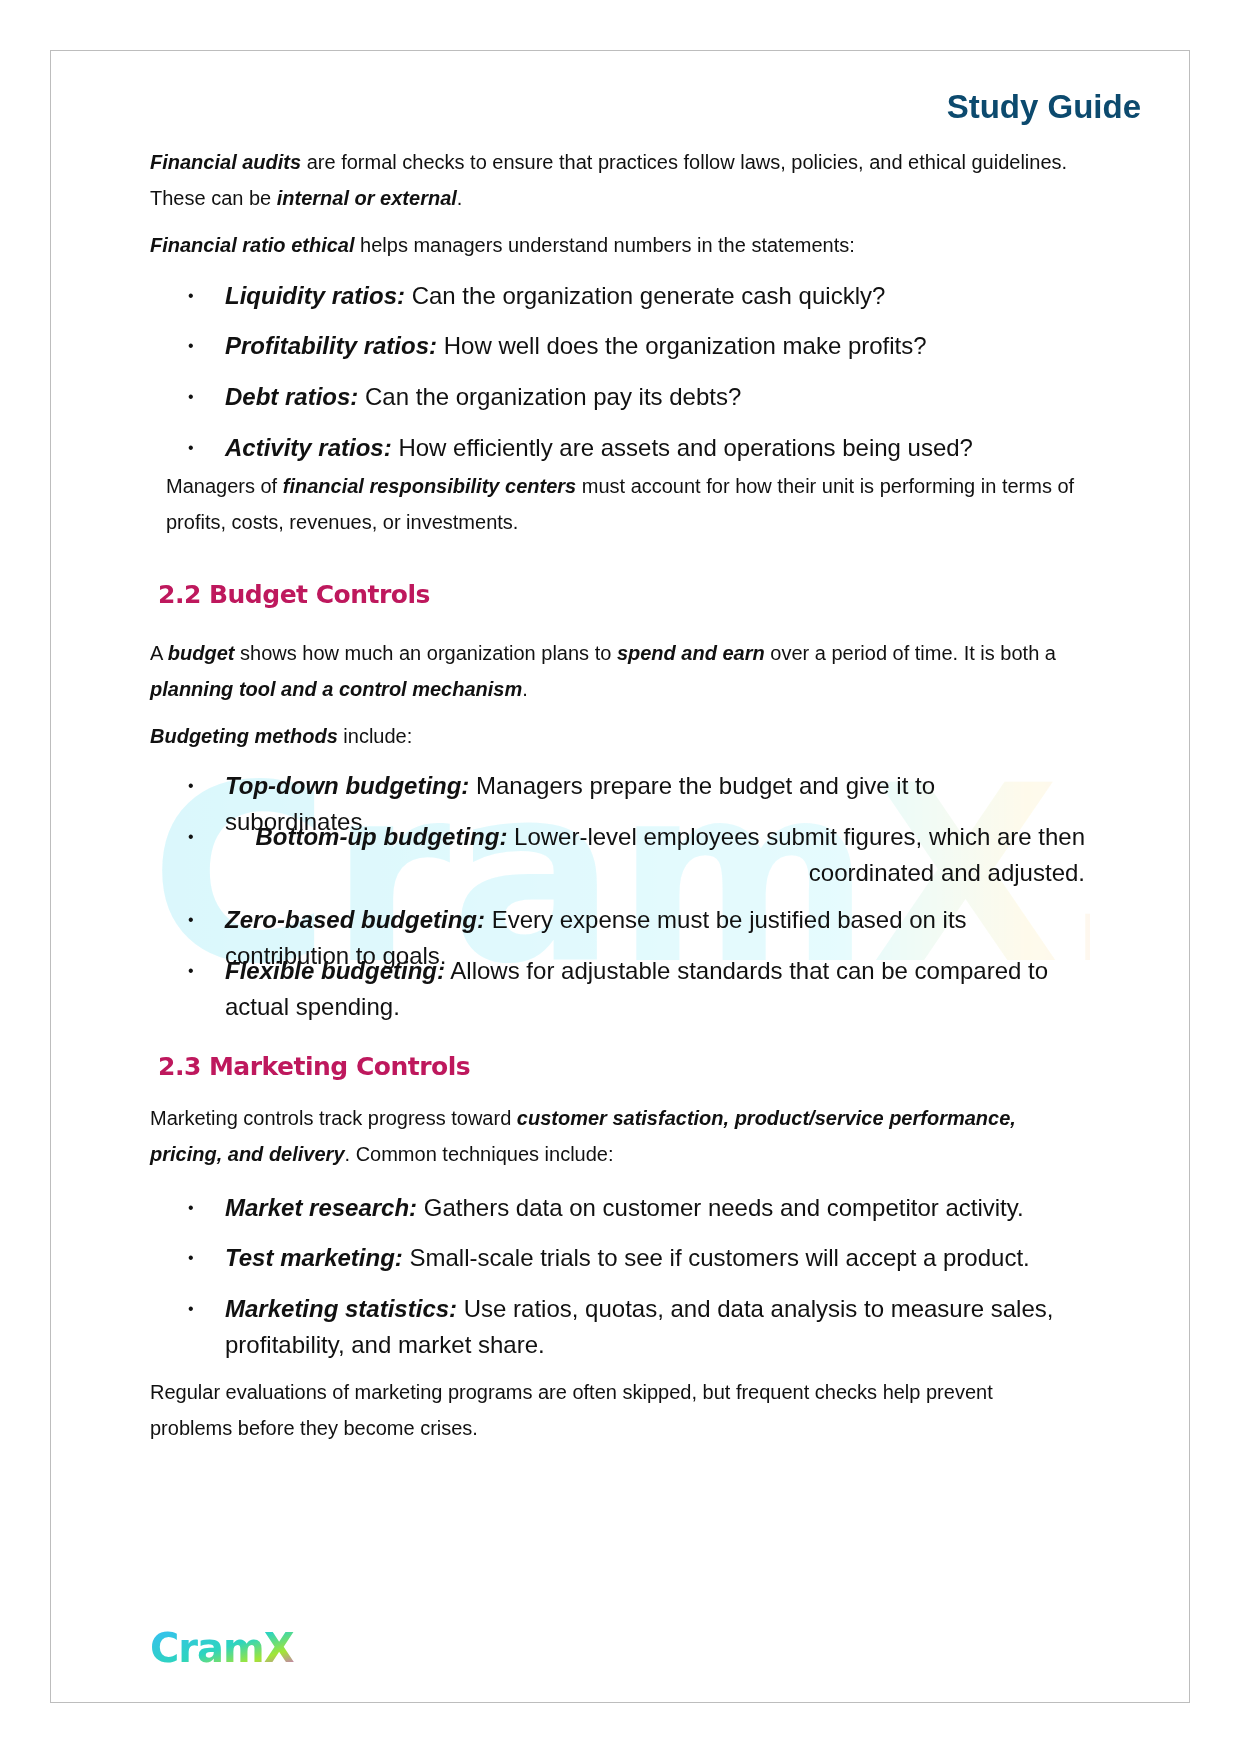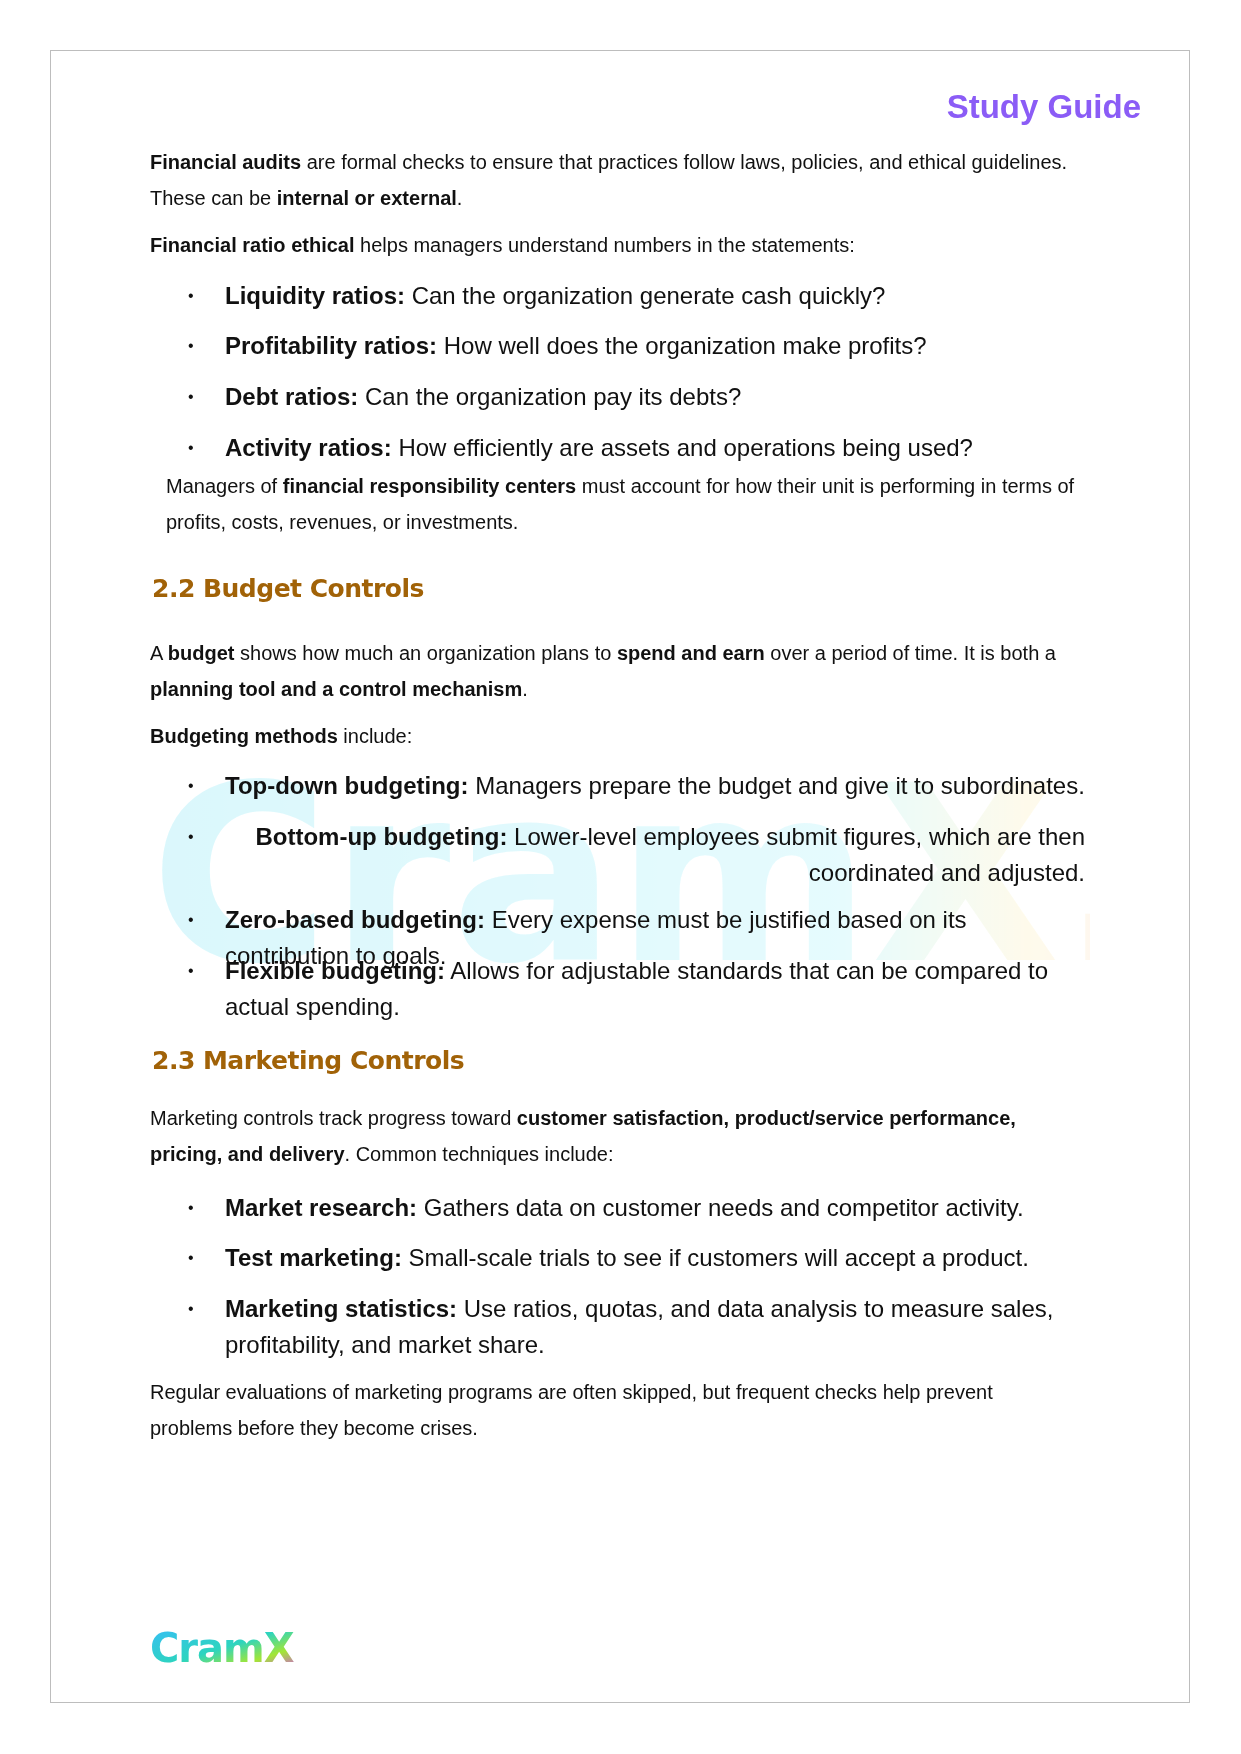--- a/index.html
+++ b/index.html
@@ -1,23 +1,23 @@
 <!DOCTYPE html>
 <html><head>
 <meta charset="utf-8">
 <style>
   html, body { margin: 0; padding: 0; background: #ffffff; }
   body { width: 1241px; height: 1754px; position: relative; overflow: hidden; font-family: "Liberation Sans", sans-serif; color: #111; }
   .page { position: absolute; left: 50px; top: 50px; width: 1140px; height: 1653px; border: 1.5px solid #bdbdbd; box-sizing: border-box; background: #fff; }
-  .header-title { position: absolute; right: 100px; top: 88px; font-size: 33px; font-weight: bold; color: #8b5cf6; margin: 0; }
+  .header-title { position: absolute; right: 100px; top: 88px; font-size: 33px; font-weight: bold; color: #0c4a6e; margin: 0; }
   .p { position: absolute; left: 150px; width: 930px; font-size: 20px; line-height: 36px; margin: 0; }
   .li { position: absolute; left: 225px; width: 860px; font-size: 24px; line-height: 36px; margin: 0; }
   .bullet { position: absolute; left: 188px; font-size: 16px; line-height: 36px; }
-  .h2 { position: absolute; left: 150px; margin: 2px; font-family: "DejaVu Sans", sans-serif; font-size: 25px; font-weight: bold; color: #a16207; letter-spacing: -0.5px; }
-  b { font-weight: bold; }
+  .h2 { position: absolute; left: 150px; margin: 8px; font-family: "DejaVu Sans", sans-serif; font-size: 25px; font-weight: bold; color: #be185d; letter-spacing: -0.5px; }
+  b { font-weight: bold; font-style: italic; }
   .watermark { position: absolute; left: 150px; top: 755px; width: 940px; height: 240px; pointer-events: none; opacity: 0.16; }
   .logo { position: absolute; left: 150px; top: 1620px; }
 </style>
 </head>
 <body>
 
 <div class="page"></div>
 
 <h1 class="header-title">Study Guide</h1>
 

